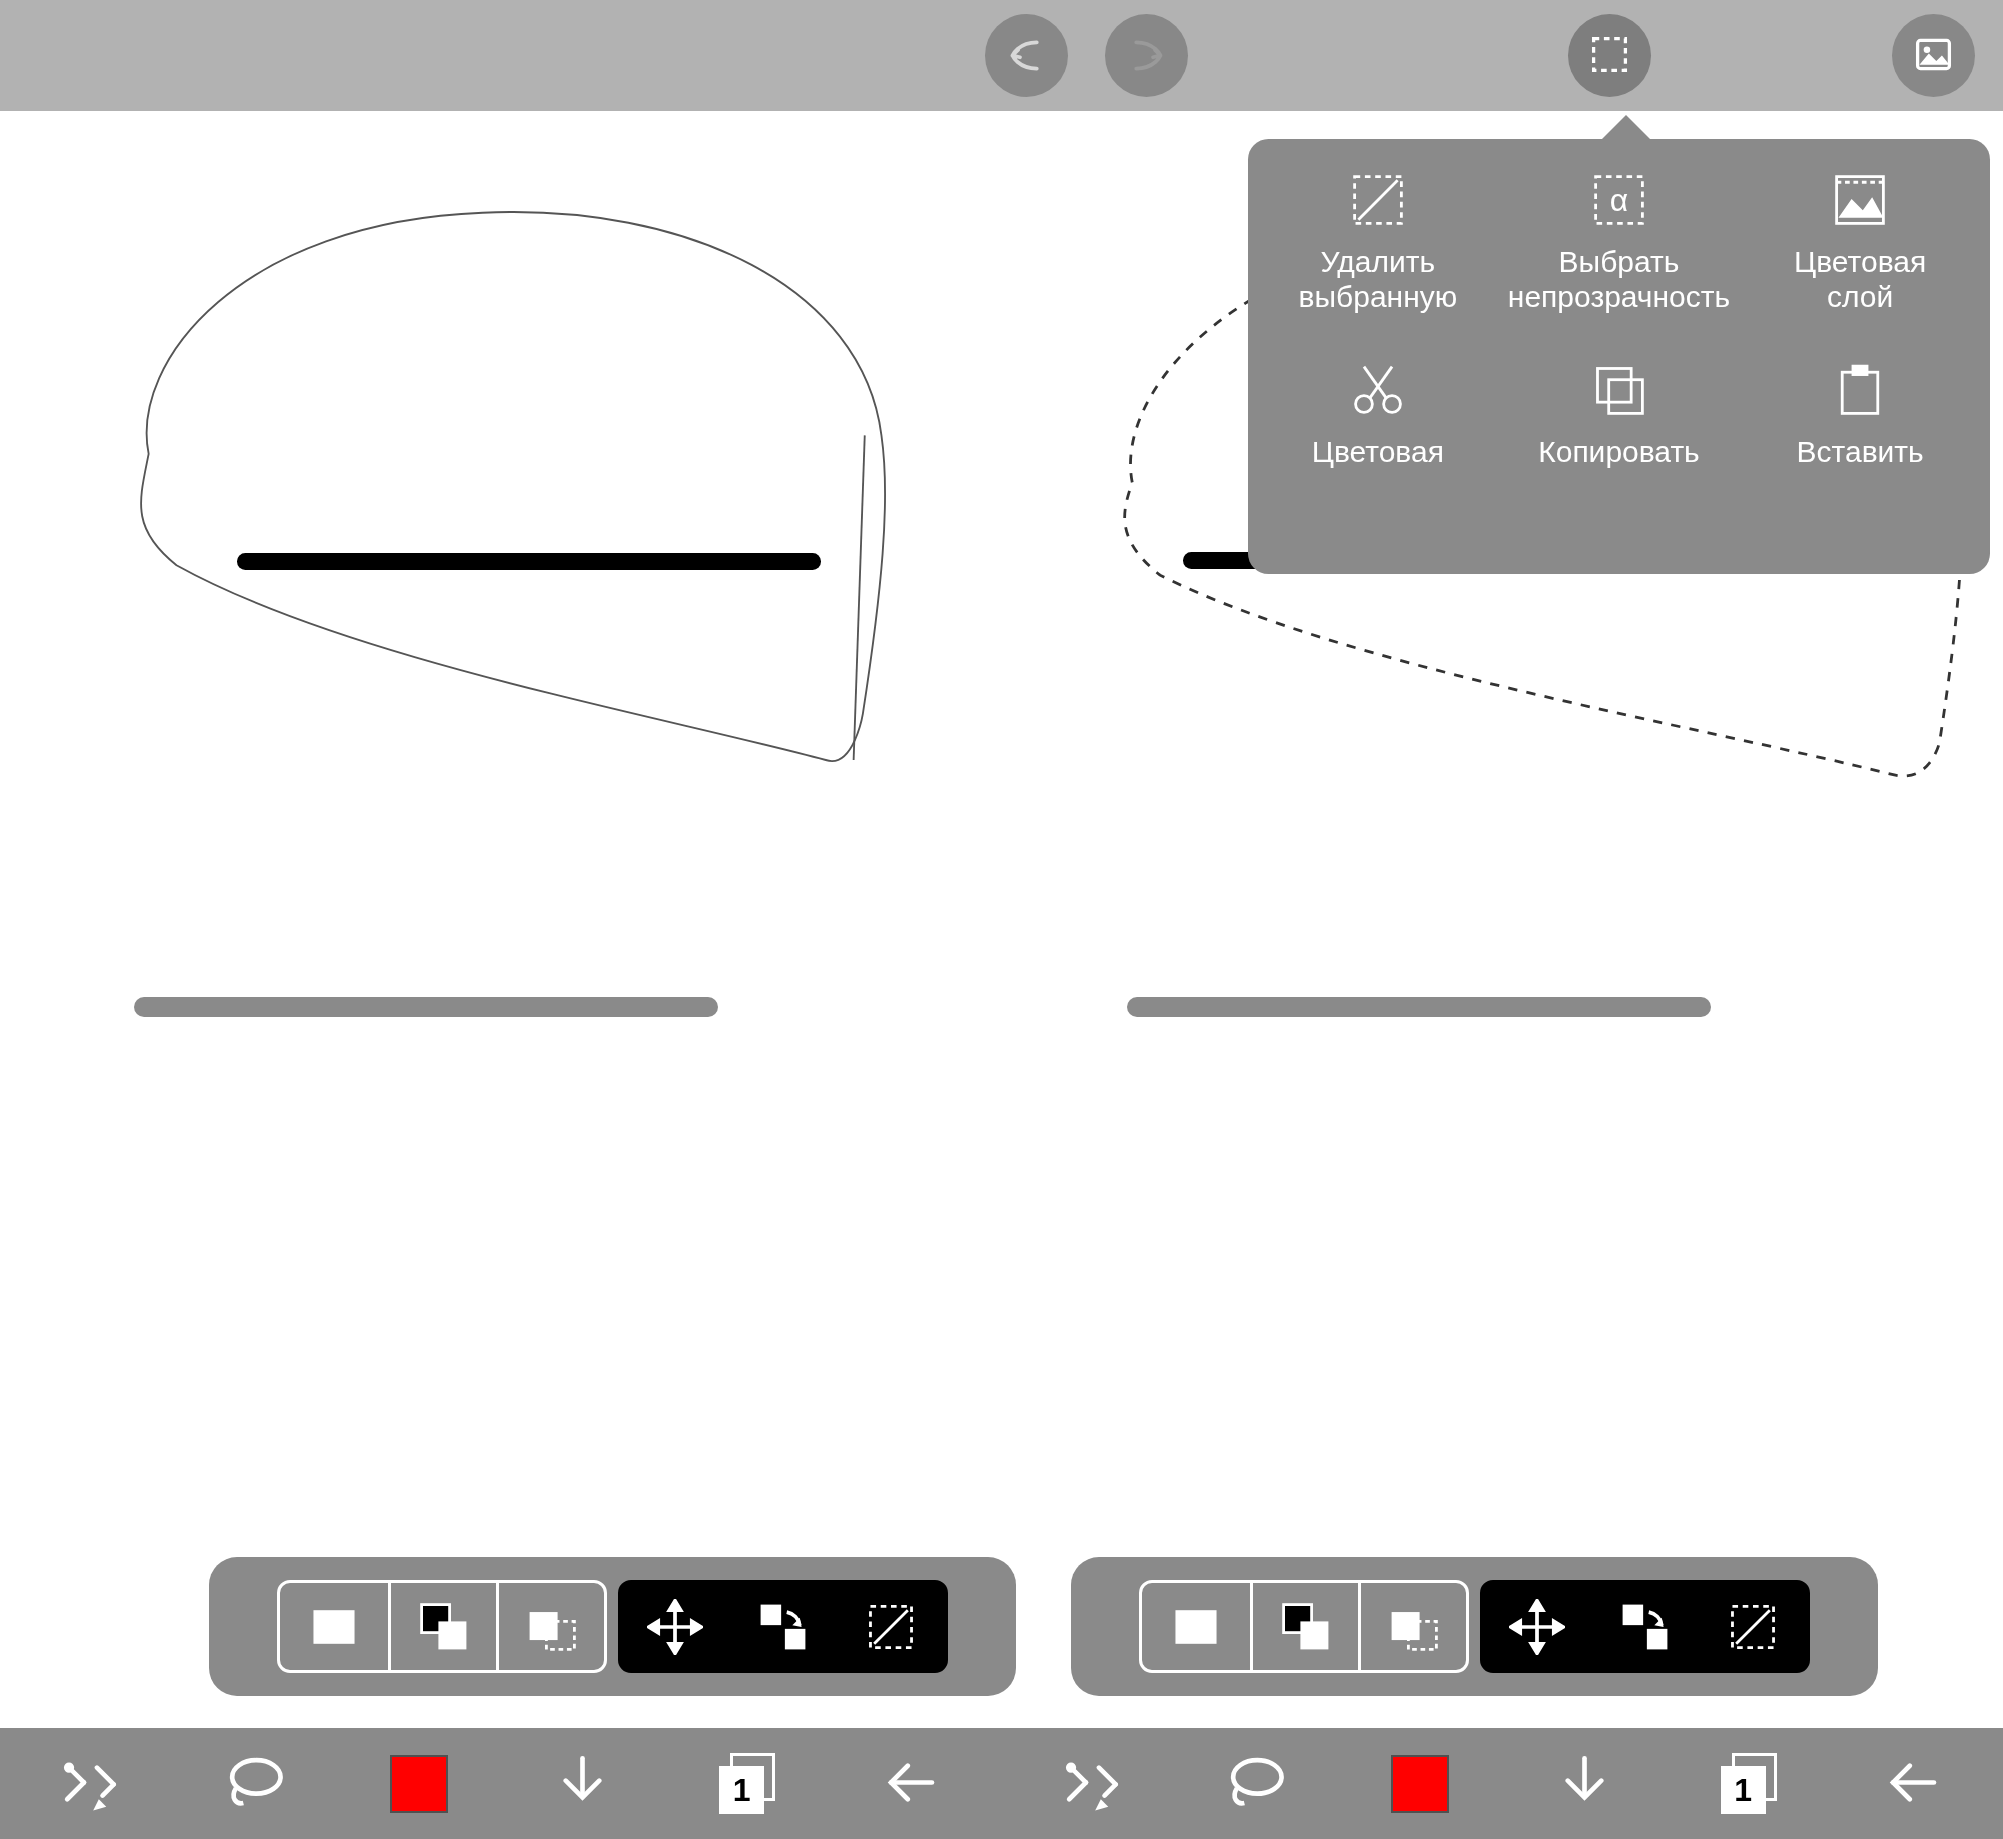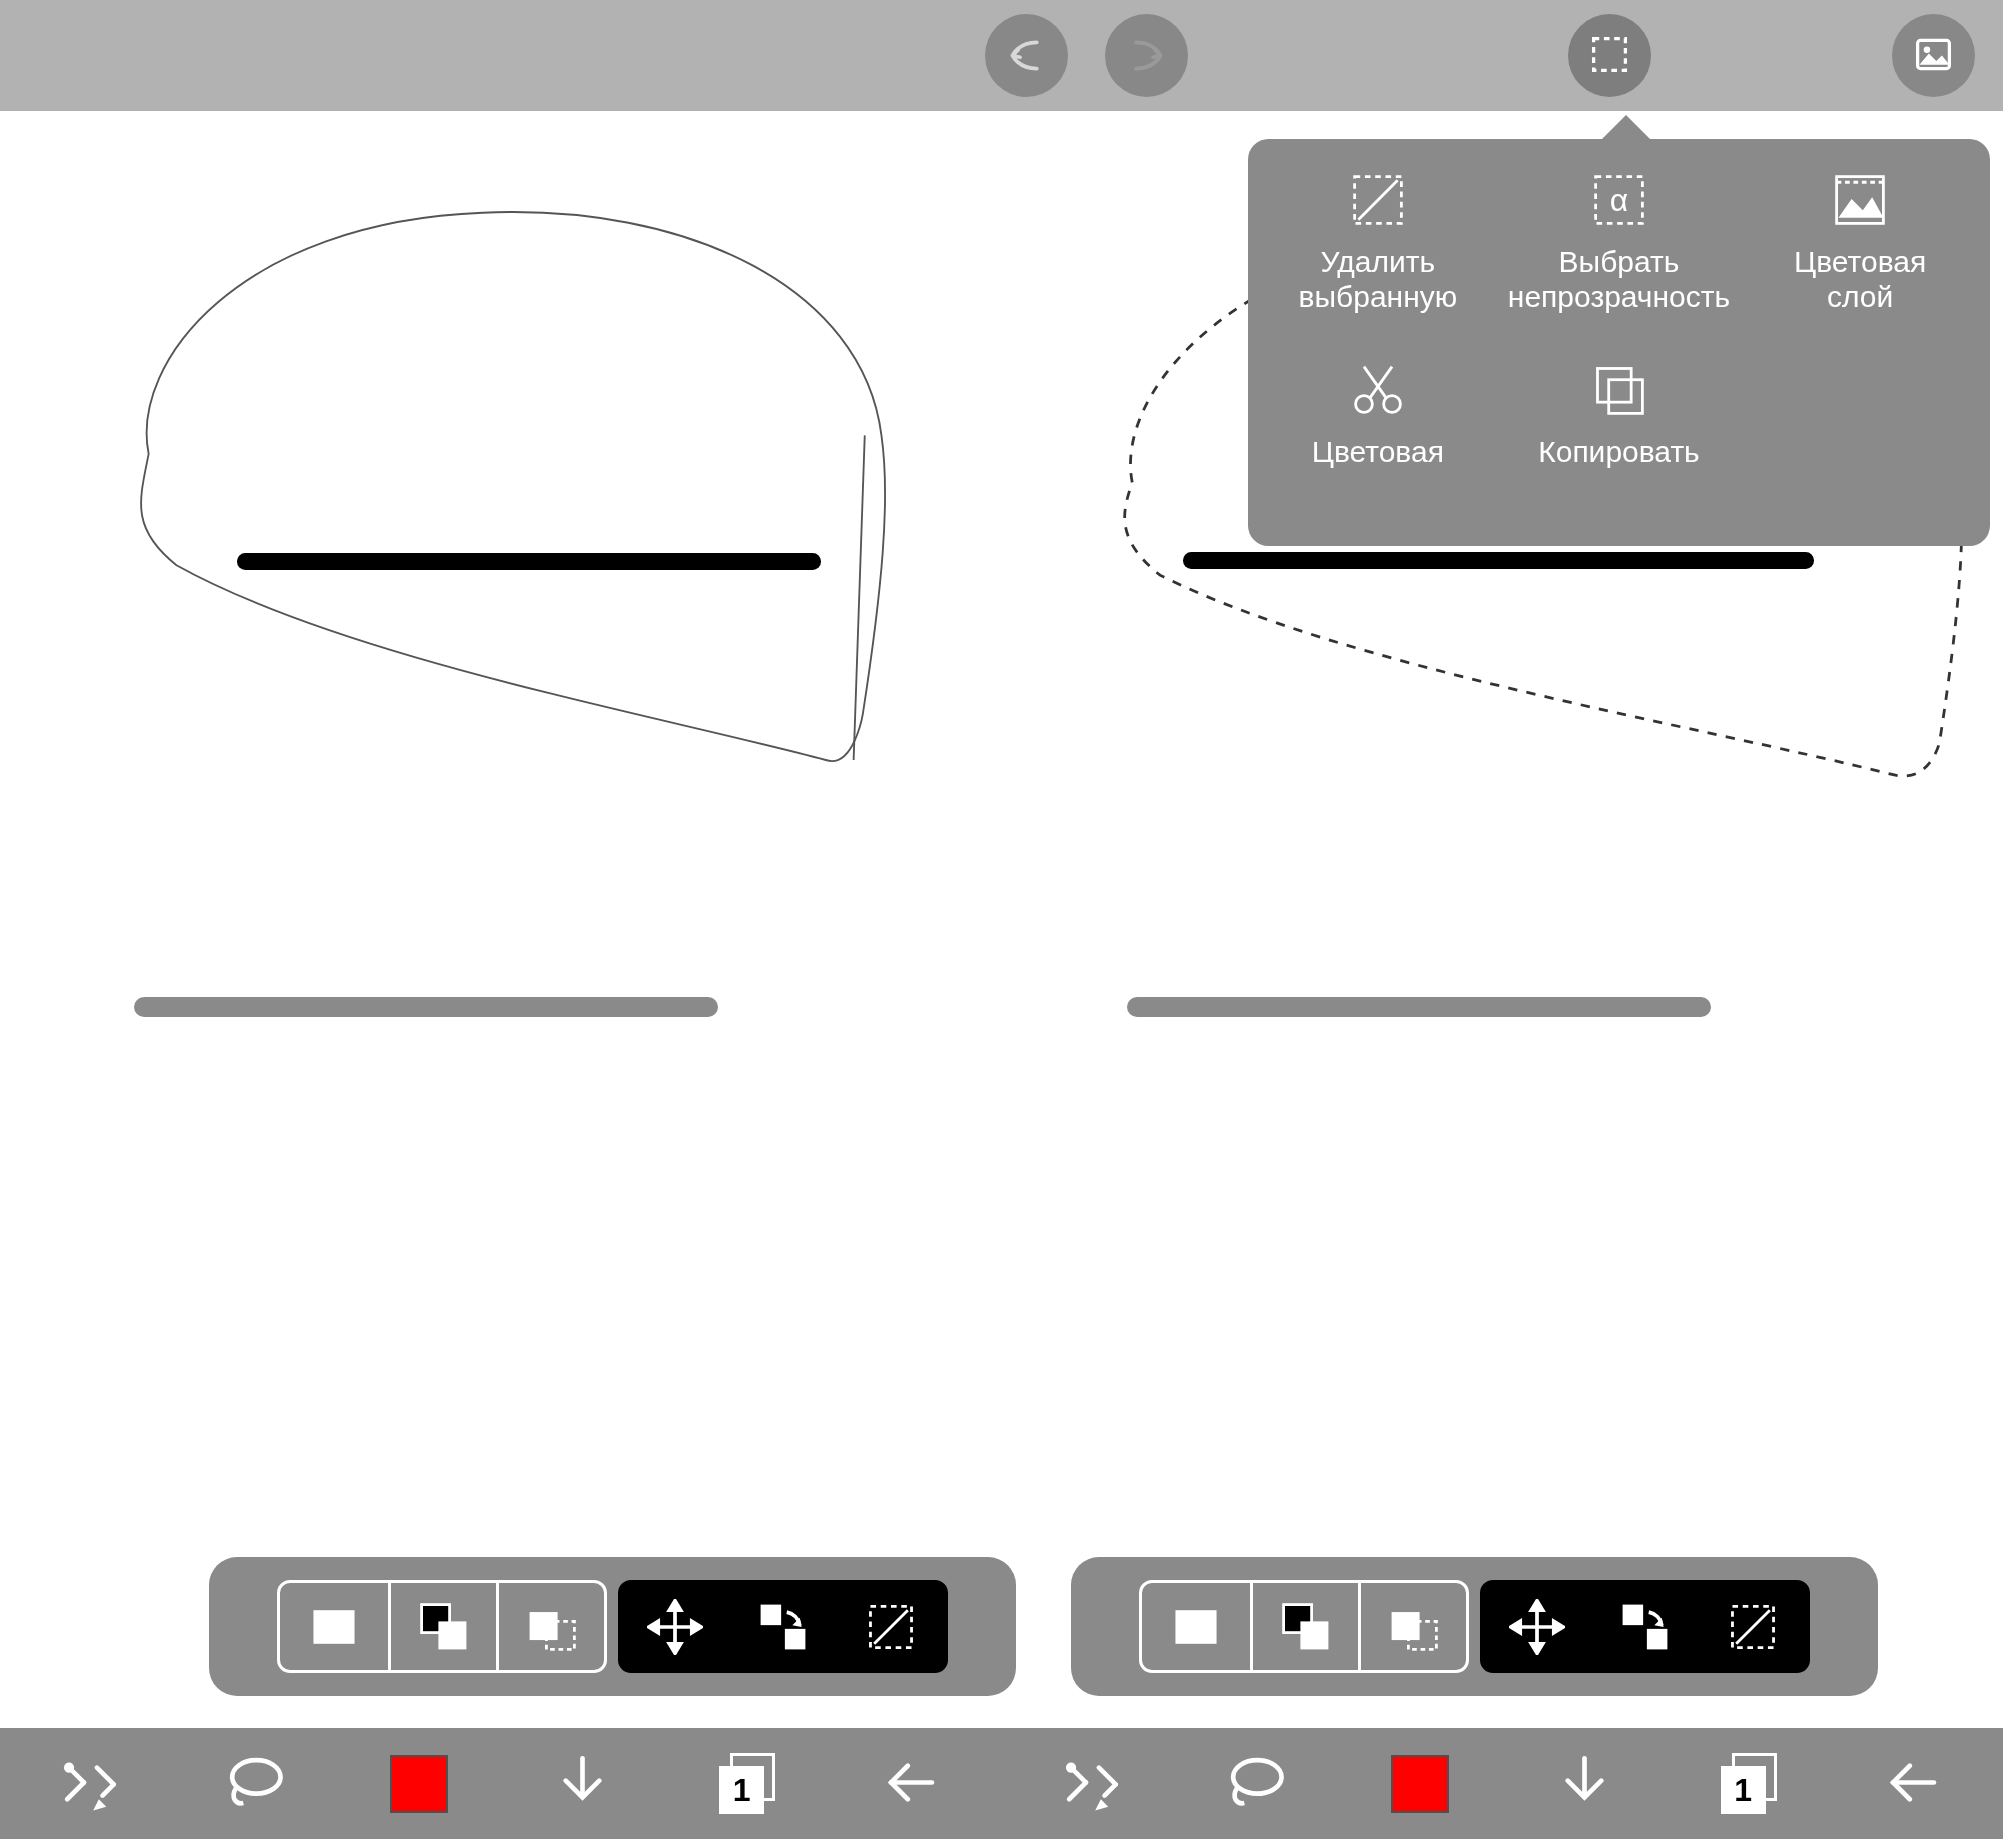--- a/index.html
+++ b/index.html
@@ -254,20 +254,29 @@
     <div class="pop-item">
       <div class="pop-icon">
         <svg viewBox="0 0 62 62">
             <rect x="8" y="8" width="36" height="36" fill="none" stroke="#fff" stroke-width="3"></rect>
             <rect x="20" y="20" width="36" height="36" fill="none" stroke="#fff" stroke-width="3"></rect>
           </svg>
       </div>
       <div class="pop-label">Копировать</div>
     </div>
 
+    <div class="pop-item">
+      <div class="pop-icon">
+        <svg viewBox="0 0 62 62">
+            <rect x="12" y="12" width="38" height="44" fill="none" stroke="#fff" stroke-width="3"></rect>
+            <rect x="22" y="4" width="18" height="12" fill="#fff"></rect>
+          </svg>
+      </div>
+      <div class="pop-label">Вставить</div>
+    </div>
     <div></div>
   </div>
 </div>
 
 <div class="float-bar left">
   <div class="seg light">
     <div class="seg-cell">
       <svg viewBox="0 0 60 60">
           <rect x="8" y="12" width="44" height="36" fill="#fff"></rect>
         </svg>

